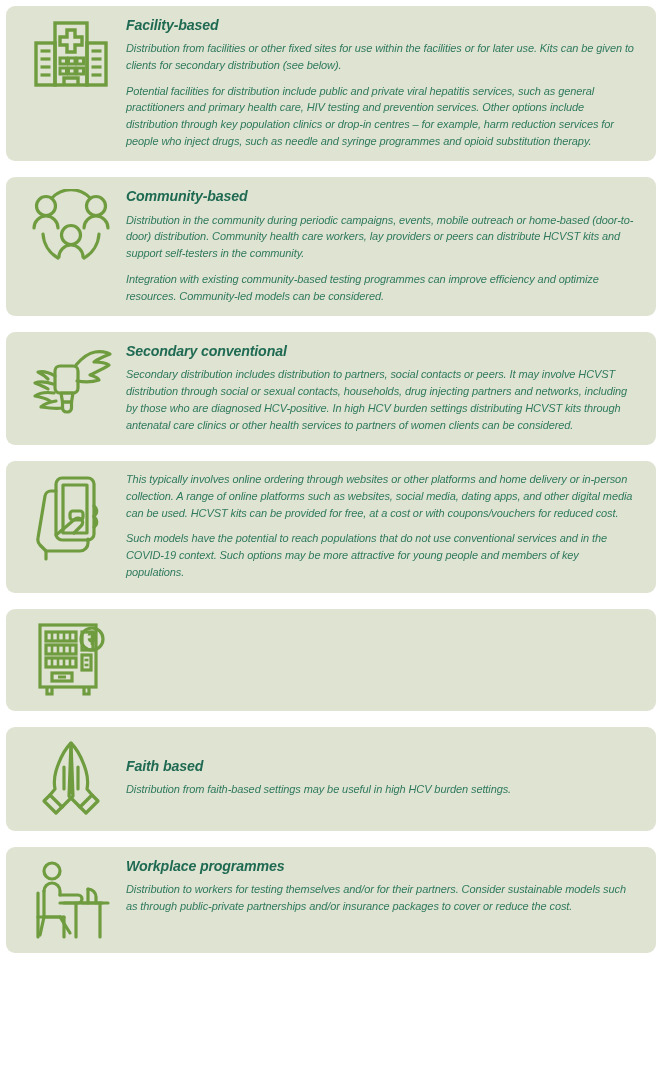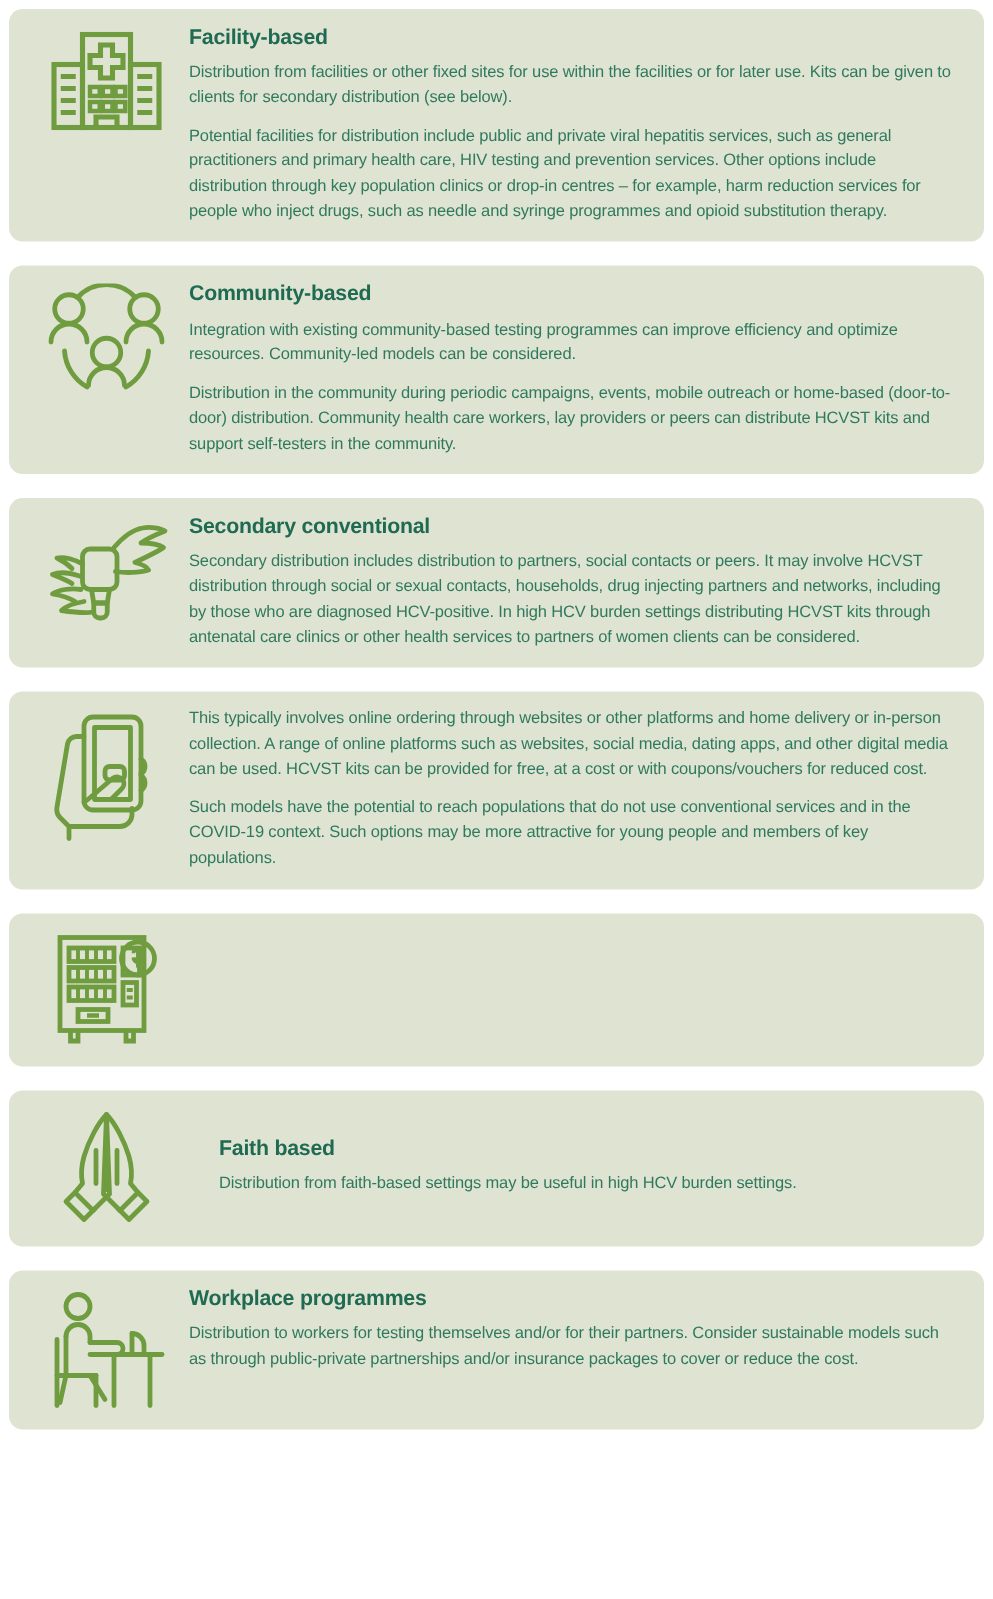--- a/index.html
+++ b/index.html
@@ -27,40 +27,40 @@
     background: #dfe3d2;
     border-radius: 9px;
     display: flex;
     align-items: flex-start;
     box-sizing: border-box;
     padding: 10px 14px 12px 10px;
     flex: 0 0 auto;
   }
   .card.v-center {
     align-items: center;
-    gap: 20px;
   }
   .icon-cell {
     flex: 0 0 110px;
     width: 110px;
     display: flex;
     align-items: flex-start;
     justify-content: center;
     padding-top: 2px;
   }
   .card.v-center .icon-cell {
     align-items: center;
     padding-top: 0;
   }
   .icon-cell svg {
     display: block;
   }
   .body-cell {
     flex: 1 1 auto;
     padding-right: 4px;
+    font-style: italic;
   }
   .card-title {
     color: #1f6a52;
     font-weight: bold;
     font-size: 14.2px;
     line-height: 1.35;
     letter-spacing: -0.15px;
     margin: 0 0 5px 0;
   }
   .card-para {
@@ -127,22 +127,22 @@
           <circle cx="41" cy="46" r="9.5"></circle>
           <path d="M29 68 a12 12 0 0 1 24 0"></path>
           <path d="M22 9 a26 26 0 0 1 38 0"></path>
           <path d="M13 45 a30 30 0 0 0 15 24"></path>
           <path d="M69 45 a30 30 0 0 1 -15 24"></path>
         </svg>
       </span>
     </div>
     <div class="body-cell">
       <div class="card-title">Community-based</div>
+      <p class="card-para">Distribution in the community during periodic campaigns, events, mobile outreach or home-based (door-to-door) distribution. Community health care workers, lay providers or peers can distribute HCVST kits and support self-testers in the community.</p>
       <p class="card-para">Integration with existing community-based testing programmes can improve efficiency and optimize resources. Community-led models can be considered.</p>
-      <p class="card-para">Distribution in the community during periodic campaigns, events, mobile outreach or home-based (door-to-door) distribution. Community health care workers, lay providers or peers can distribute HCVST kits and support self-testers in the community.</p>
     </div>
   </div>
 
   <div class="card">
     <div class="icon-cell">
       <span>
         <svg width="86" height="76" viewBox="0 0 86 76" fill="none" stroke="#6f9c3f" stroke-width="3.2" stroke-linecap="round" stroke-linejoin="round">
           <path d="M48 21 c6-7 13-12 19-13 c5-1 12 0 15 2 c-5 2 -12 5 -16 8 c6 0 12 1 15 3 c-4 3 -13 7 -19 10 c4 1 8 3 9 5 c-6 2 -16 2 -22 1"></path>
           <rect x="27" y="22" width="23" height="27" rx="5"></rect>
           <path d="M33 49 h12 l-1.5 9 h-9 z"></path>

